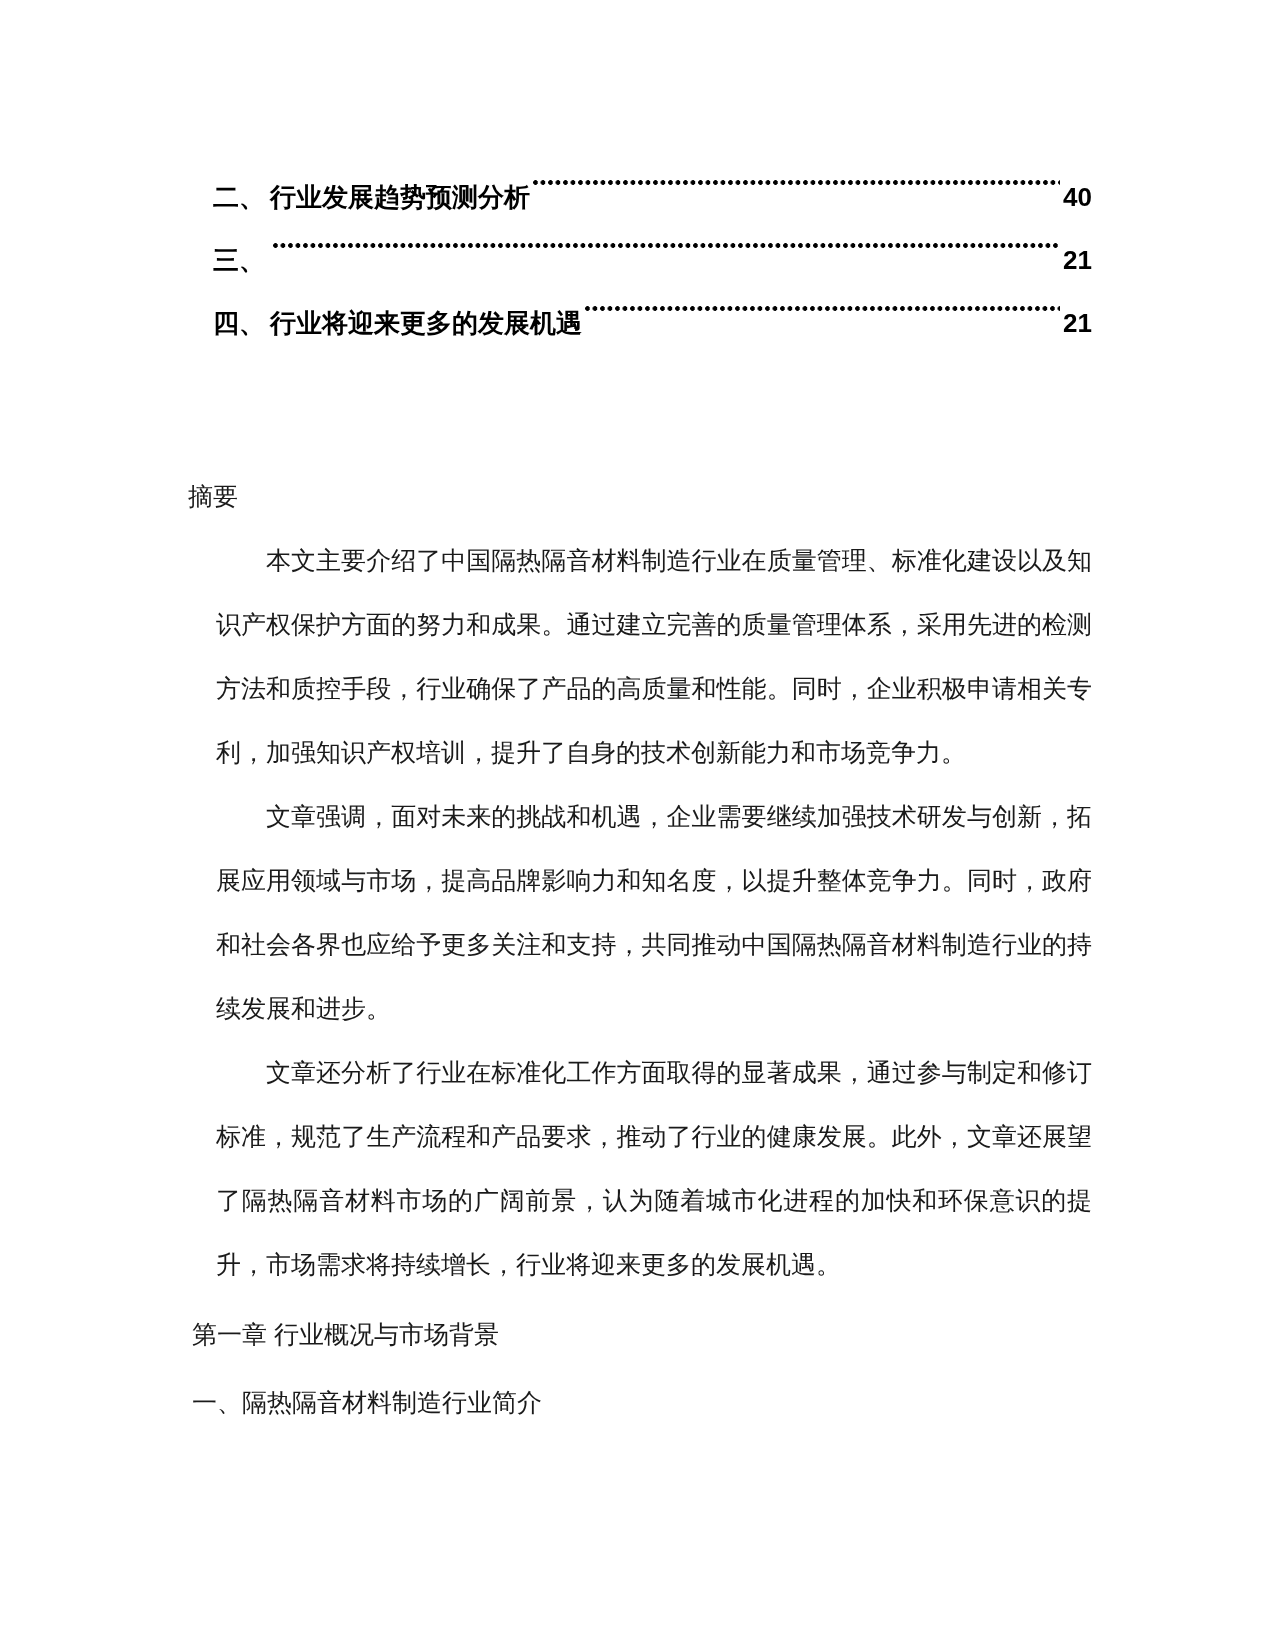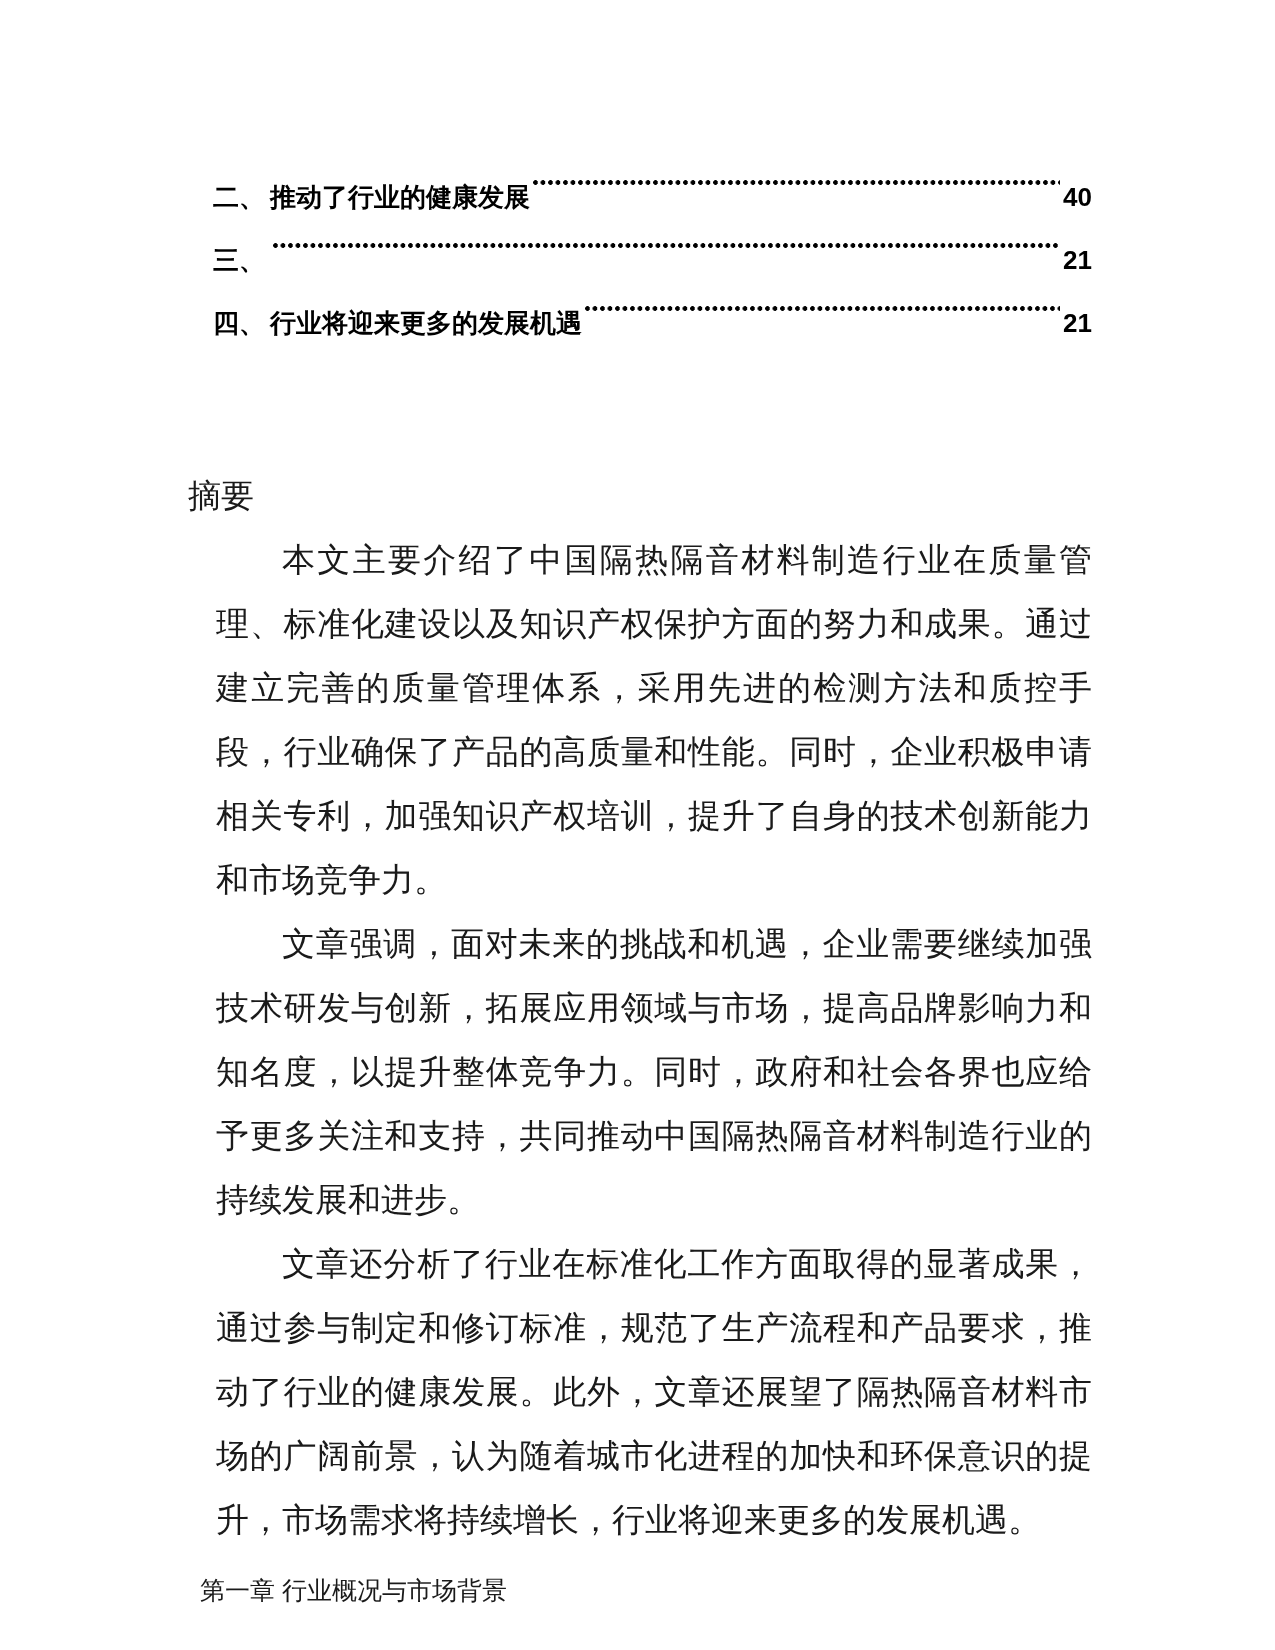--- a/index.html
+++ b/index.html
@@ -62,56 +62,56 @@
     background-repeat: repeat-x;
   }
   .toc-page {
     flex: none;
     white-space: nowrap;
   }
   
   .abstract {
     margin-top: 132px;
     width: 904px;
-    font-size: 33px;
+    font-size: 25px;
     line-height: 64px;
     text-align: justify;
   }
   .abstract p {
     margin: 0;
     padding: 0;
   }
   .abstract p.indent {
     text-indent: 2em;
     margin-left: 28px;
   }
   
   .chapter-block {
     width: 904px;
     font-size: 25px;
     line-height: 64px;
   }
   .chapter-block p {
-    margin: 12px;
+    margin: 4px;
     padding: 0;
   }
   .chapter-heading {
     margin-top: 6px !important;
   }
 </style>
 </head>
 <body>
 
 <div class="page">
 
   <section class="toc">
 
     <div class="toc-item">
       <span class="toc-num">二、</span>
-      <span class="toc-title">推动了行业的健康发展</span>
+      <span class="toc-title">行业发展趋势预测分析</span>
       <span class="toc-dots"></span>
       <span class="toc-page">40</span>
     </div>
 
     <div class="toc-item">
       <span class="toc-num">三、</span>
       <span class="toc-dots"></span>
       <span class="toc-page">21</span>
     </div>
 

